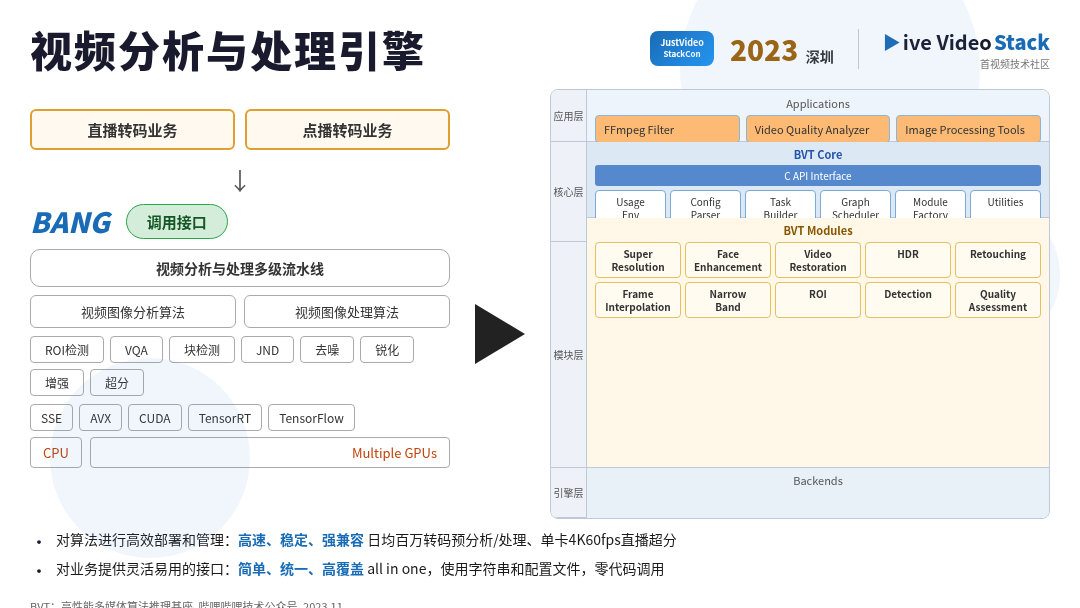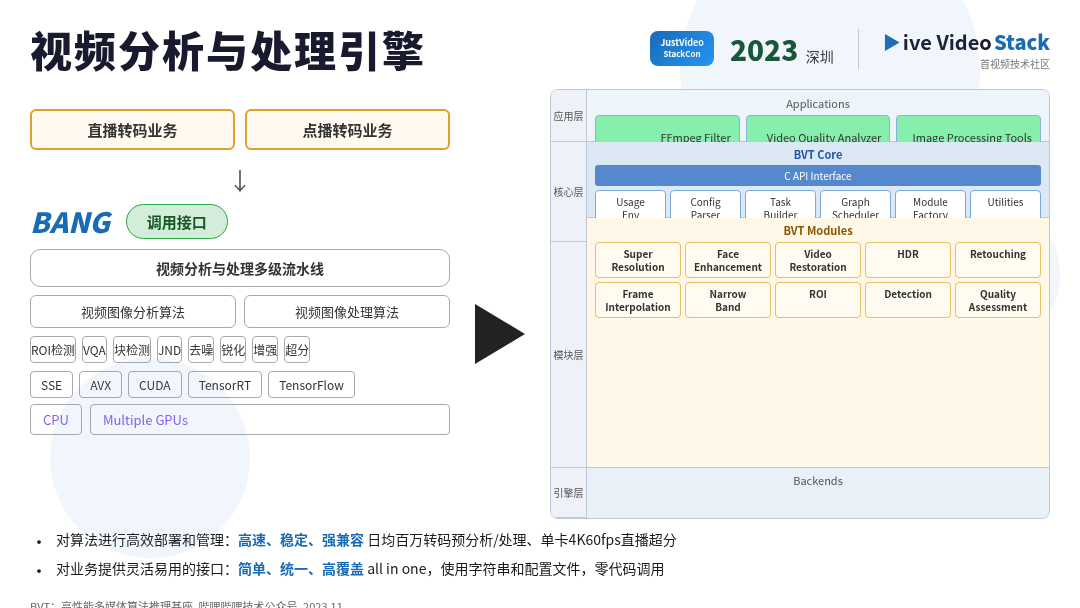--- a/index.html
+++ b/index.html
@@ -59,21 +59,21 @@
       border-radius: 8px;
       padding: 6px 10px;
       font-size: 10px;
       font-weight: bold;
       text-align: center;
       line-height: 1.3;
     }
     .logo-year {
       font-size: 28px;
       font-weight: 900;
-      color: #14532d;
+      color: #a16207;
     }
     .logo-city {
       font-size: 13px;
       color: #333;
     }
     .logo-divider {
       width: 1px;
       height: 40px;
       background: #ccc;
       margin: 0 8px;
@@ -177,21 +177,21 @@
 
     .tags-row {
       display: flex;
       gap: 6px;
       margin-bottom: 8px;
       flex-wrap: wrap;
     }
     .tag {
       border: 1.5px solid #aaa;
       border-radius: 4px;
-      padding: 4px 0;
+      padding: 4px 14px;
       font-size: 12px;
       color: #333;
     }
 
     .tech-row {
       display: flex;
       gap: 6px;
       margin-bottom: 6px;
     }
     .tech-tag {
@@ -204,21 +204,22 @@
 
     .hw-row {
       display: flex;
       gap: 8px;
     }
     .hw-box {
       border: 1.5px solid #aaa;
       border-radius: 4px;
       padding: 5px 12px;
       font-size: 13px;
-      color: #8b5cf6;
+      color: #c2410c;
+      text-align: right;
     }
     .hw-box-wide {
       flex: 1;
     }
 
     
     .big-arrow {
       display: flex;
       align-items: center;
       justify-content: center;
@@ -254,23 +255,23 @@
       margin-bottom: 4px;
     }
     .apps-boxes {
       display: flex;
       gap: 6px;
     }
     .app-box {
       flex: 1;
       border: 1.5px solid #8ab4d8;
       border-radius: 4px;
-      background: #86efac;
-      padding: 13px 8px;
-      text-align: right;
+      background: #fdba74;
+      padding: 5px 8px;
+      text-align: left;
       font-size: 11px;
       color: #333;
     }
     .core-title {
       font-size: 11px;
       text-align: center;
       font-weight: bold;
       color: #2255aa;
       margin-bottom: 3px;
     }
@@ -419,21 +420,21 @@
 
 <div class="header">
   <h1 class="main-title">视频分析与处理引擎</h1>
   <div class="logo-area">
     <div class="logo-badge">
       <div style="font-size:9px;font-weight:bold;">JustVideo</div>
       <div style="font-size:8px;">StackCon</div>
     </div>
     <div>
       <span class="logo-year">2023</span>
-      <span class="logo-city" style="font-size:14px;color:#333;margin-left:4px;vertical-align:middle;">深圳</span>
+      <span class="logo-city" style="font-size:14px;color:#333;margin-left:4px;vertical-align:middle;font-weight:bold;">深圳</span>
     </div>
     <div class="logo-divider"></div>
     <div>
       <div class="logo-brand-main">
         <span style="color:#1a6bb5;font-weight:900;font-size:18px;">▶</span>
         <span style="color:#1a1a2e;">ive Video</span>
         <span style="color:#1a6bb5;font-weight:900;">Stack</span>
       </div>
       <div style="font-size:10px;color:#777;text-align:right;">首视频技术社区</div>
     </div>

